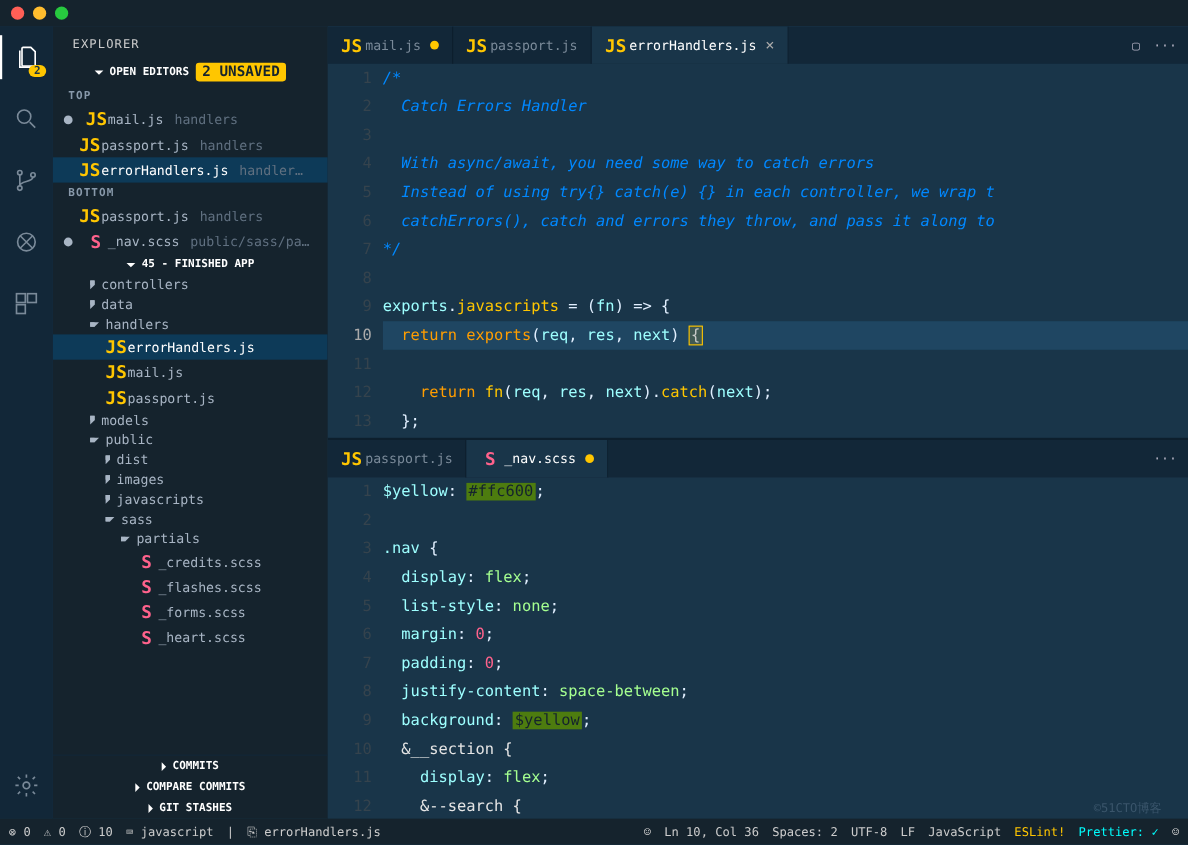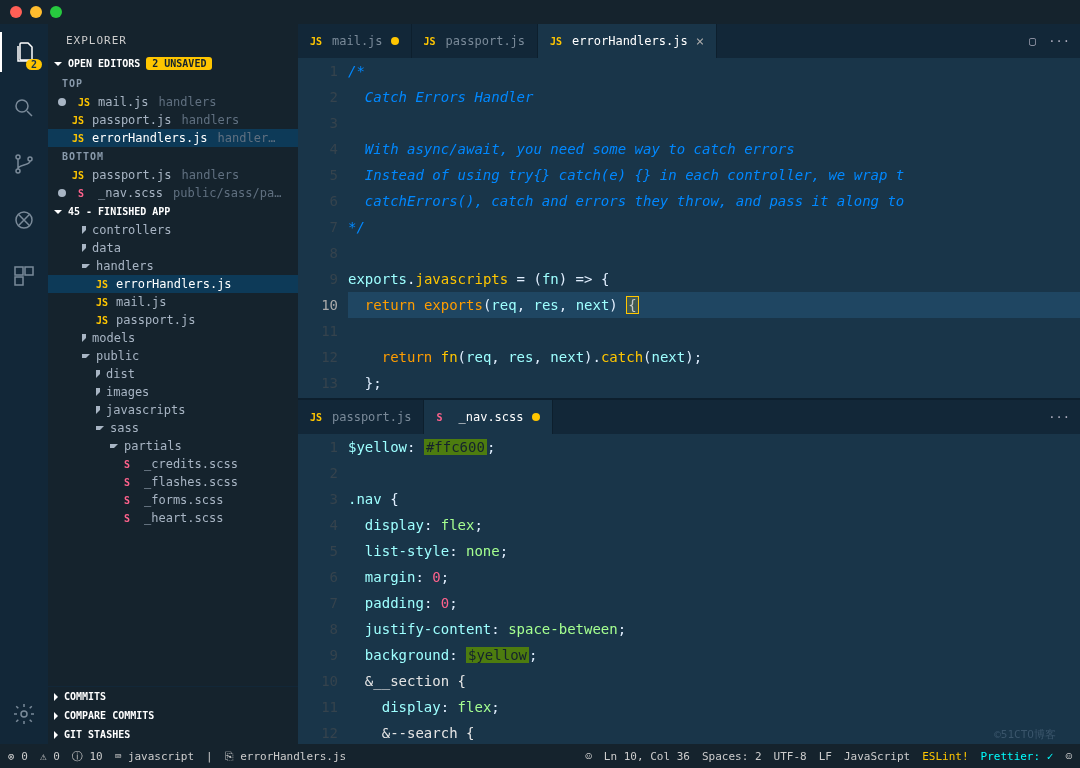--- a/index.html
+++ b/index.html
@@ -10,31 +10,31 @@
 .layout { display:flex; height:720px; }
 .activitybar { width:48px; background:#122738; display:flex; flex-direction:column; align-items:center; padding-top:8px; gap:16px; position:relative; }
 .activitybar svg { width:24px; height:24px; stroke:#7a8a99; fill:none; stroke-width:1.5; }
 .activitybar .act { position:relative; width:48px; height:40px; display:flex; align-items:center; justify-content:center; cursor:pointer; }
 .activitybar .act.active { border-left:2px solid #fff; }
 .activitybar .act.active svg { stroke:#fff; }
 .badge { position:absolute; bottom:2px; left:24px; background:#ffc600; color:#193549; border-radius:8px; font-size:10px; padding:0 5px; font-weight:bold; }
 .activitybar .bottom { margin-top:auto; margin-bottom:10px; }
 .sidebar { width:250px; background:#15232d; display:flex; flex-direction:column; font-size:11px; color:#aab; overflow:hidden; }
 .sidebar .title { padding:10px 18px 6px; text-transform:uppercase; letter-spacing:1px; font-size:11px; color:#ccc; }
-.section-hdr { display:flex; align-items:center; padding:4px 6px; text-transform:uppercase; font-weight:bold; font-size:10px; color:#fff; gap:6px; cursor:pointer; }
+.section-hdr { display:flex; align-items:center; padding:4px 6px; text-transform:uppercase; font-weight:bold; font-size:10px; color:#fff; gap:6px; cursor:pointer;justify-content:center; }
 .tri { display:inline-block; border-style:solid; border-width:4px 4px 0 4px; border-color:#fff transparent transparent; }
 .tri.r { border-width:4px 0 4px 4px; border-color:transparent transparent transparent #fff; }
-.pill { background:#ffc600; color:#15232d; border-radius:3px; padding:1px 6px; font-size:10px; font-weight:bold; }
+.pill { background:#ffc600; color:#15232d; border-radius:3px; padding:1px 6px; font-size:13px; font-weight:bold; }
 .group-label { padding:4px 14px; font-size:10px; font-weight:bold; color:#8899aa; letter-spacing:1px; }
 .tree { overflow-y:auto; flex:1; }
 .item { display:flex; align-items:center; padding:2px 0 2px 24px; gap:6px; white-space:nowrap; cursor:pointer; font-size:12px; color:#a8b5c4; }
 .item.indent1{padding-left:34px}.item.indent2{padding-left:48px}.item.indent3{padding-left:62px}.item.indent4{padding-left:76px}
 .item.active { background:#0d3a58; color:#fff; }
 .item .mod { width:8px; height:8px; border-radius:50%; background:#a8b5c4; margin-left:-14px; margin-right:6px; }
-.fi { width:14px; text-align:left; font-size:10px; font-weight:bold; }
+.fi { width:14px; text-align:right; font-size:16px; font-weight:bold; }
 .fi.js{color:#ffc600}.fi.scss{color:#ff628c}
 .dim { color:#607080; margin-left:4px; }
 .editors { flex:1; display:flex; flex-direction:column; background:#193549; overflow:hidden; }
 .tabbar { display:flex; background:#122738; height:34px; align-items:stretch; }
 .tab { display:flex; align-items:center; padding:0 12px; gap:8px; color:#7a8a99; cursor:pointer; font-size:12px; border-right:1px solid #0d1f2d; }
 .tab.active { background:#193549; color:#fff; }
 .tab .close { font-size:14px; color:#aaa; }
 .tab .dirty { width:8px; height:8px; border-radius:50%; background:#ffc600; }
 .tabbar .spacer{flex:1}
 .tabicons { display:flex; align-items:center; padding:0 10px; gap:12px; color:#aab; cursor:pointer; }

